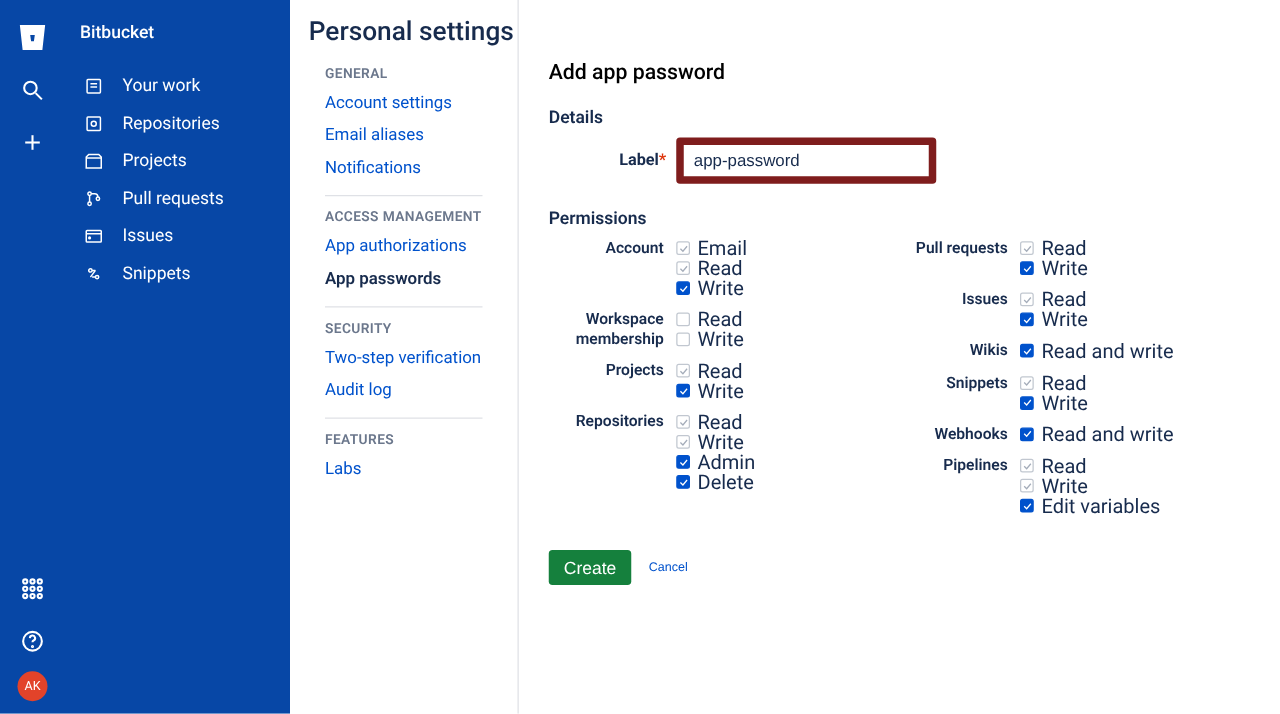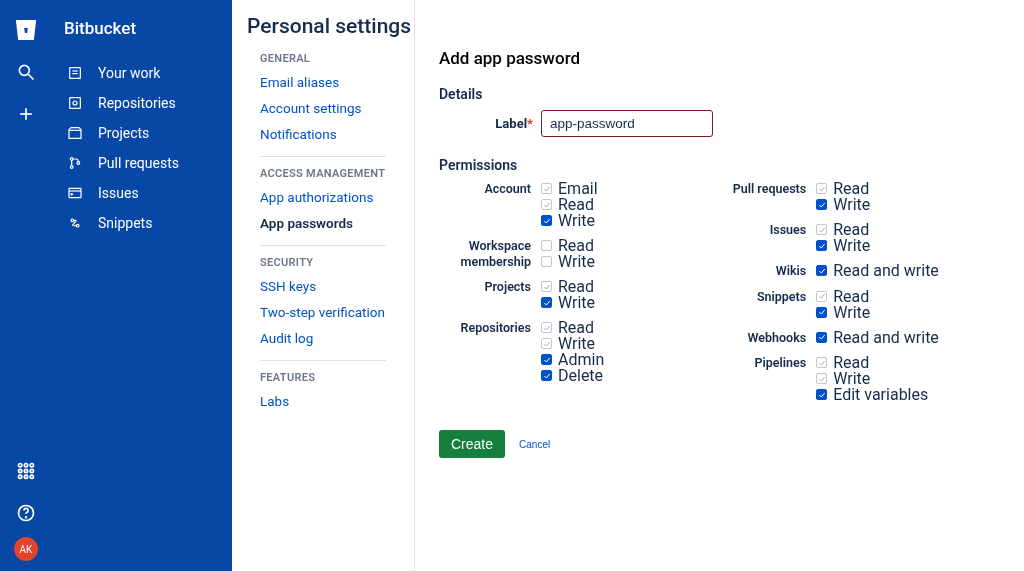--- a/index.html
+++ b/index.html
@@ -47,21 +47,21 @@
   .app-switcher { color: #fff; font-size: 18px; line-height: 1; }
 
   
   .nav {
     width: 180px;
     background: #0747A6;
     color: #fff;
     padding-top: 14px;
   }
   .nav-title {
-    font-size: 17px;
+    font-size: 14px;
     font-weight: 500;
     padding: 4px 12px 20px 12px;
   }
   .nav-item {
     display: flex;
     align-items: center;
     padding: 7px 12px;
     font-size: 14px;
     cursor: pointer;
   }
@@ -136,25 +136,25 @@
   }
   .field-label {
     width: 102px;
     text-align: right;
     font-size: 13px;
     padding-right: 8px;
     font-weight: bold;
   }
   .field-label .req { color: #DE350B; }
   .field-input {
-    border: 1px solid #7f1d1d;
+    border: 6px solid #7f1d1d;
     border-radius: 3px;
     padding: 5px 8px;
     font-size: 13.5px;
-    width: 172px;
+    width: 208px;
     color: #172B4D;
   }
 
   .permissions-title {
     font-size: 14px;
     font-weight: 600;
     margin-bottom: 8px;
   }
   .perm-grid {
     display: flex;
@@ -348,30 +348,29 @@
         <span>Snippets</span>
       </div>
     </div>
 </div>
 
 <div class="page-title">Personal settings</div>
 
 <div class="settings-col" style="padding-top:42px;">
   <div id="settings-groups">
       <div class="settings-heading">General</div>
+      <div class="settings-link">Account settings</div>
       <div class="settings-link">Email aliases</div>
-      <div class="settings-link">Account settings</div>
       <div class="settings-link">Notifications</div>
       <div class="settings-divider"></div>
       <div class="settings-heading">Access Management</div>
       <div class="settings-link">App authorizations</div>
       <div class="settings-link active">App passwords</div>
       <div class="settings-divider"></div>
       <div class="settings-heading">Security</div>
-      <div class="settings-link">SSH keys</div>
       <div class="settings-link">Two-step verification</div>
       <div class="settings-link">Audit log</div>
       <div class="settings-divider"></div>
       <div class="settings-heading">Features</div>
       <div class="settings-link">Labs</div>
     </div>
 </div>
 
 <div class="main">
   <div class="content-wrap">

